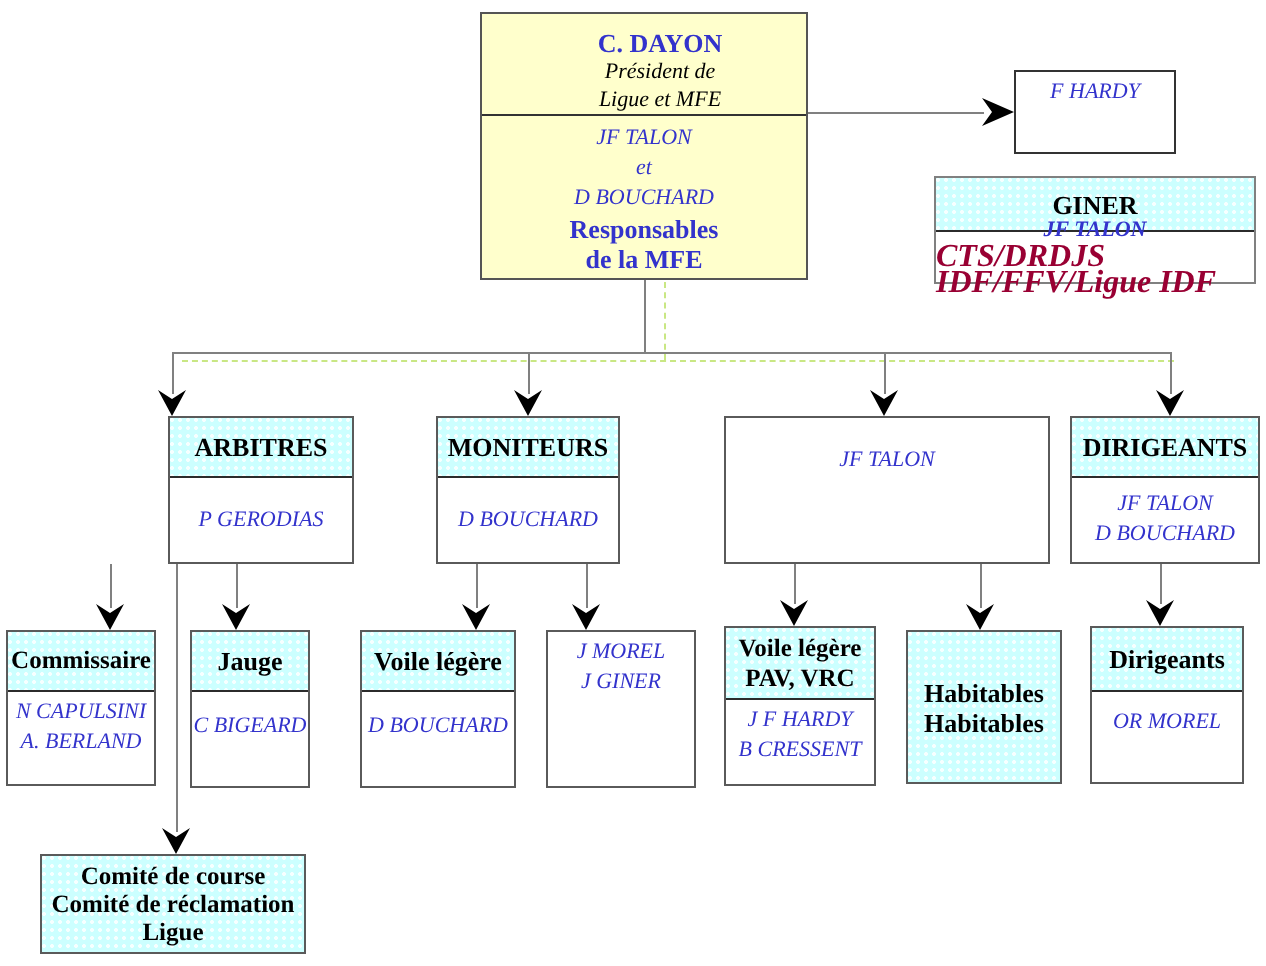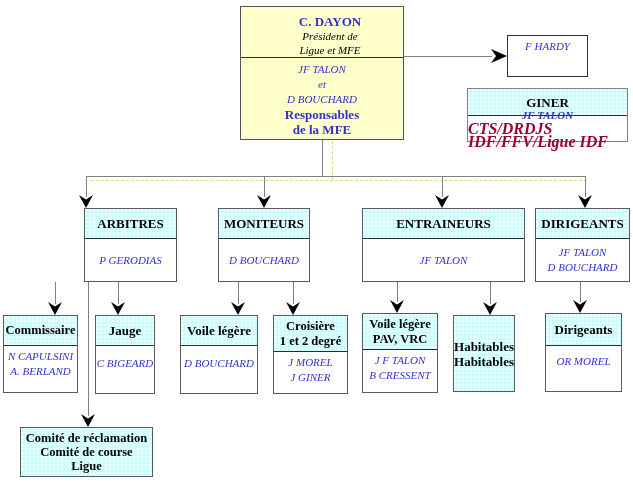--- a/index.html
+++ b/index.html
@@ -139,21 +139,20 @@
     <div class="hd fs13" style="height:30px;">ARBITRES</div>
     <div class="bd fs12" style="height:42px;">P GERODIAS</div>
   </div>
 
   <div class="box" style="left:218px;top:208px;width:92px;height:74px;">
     <div class="hd fs13" style="height:30px;">MONITEURS</div>
     <div class="bd fs12" style="height:42px;">D BOUCHARD</div>
   </div>
 
   <div class="box" style="left:362px;top:208px;width:163px;height:74px;">
-    <div class="hd fs13" style="height:30px;">ENTRAINEURS</div>
     <div class="bd fs12" style="height:42px;">JF TALON</div>
   </div>
 
   <div class="box" style="left:535px;top:208px;width:95px;height:74px;">
     <div class="hd fs13" style="height:30px;">DIRIGEANTS</div>
     <div class="bd fs12" style="height:42px;">
       <div>JF TALON</div>
       <div>D BOUCHARD</div>
     </div>
   </div>
@@ -170,50 +169,46 @@
       <div>A. BERLAND</div>
     </div>
   </div>
 
   <div class="box" style="left:180px;top:315px;width:78px;height:79px;">
     <div class="hd fs13" style="height:30px;">Voile légère</div>
     <div class="bd fs12" style="height:47px;justify-content:flex-start;padding-top:10px;">D BOUCHARD</div>
   </div>
 
   <div class="box" style="left:273px;top:315px;width:75px;height:79px;">
-    <div class="hd" style="height:36px;font-size:12.5px;">
-      <div>Croisière</div>
-      <div>1 et 2 degré</div>
-    </div>
     <div class="bd fs12" style="height:41px;justify-content:flex-start;padding-top:3px;">
       <div>J MOREL</div>
       <div>J GINER</div>
     </div>
   </div>
 
   <div class="box" style="left:362px;top:313px;width:76px;height:80px;">
     <div class="hd" style="height:36px;font-size:12.5px;">
       <div>Voile légère</div>
       <div>PAV, VRC</div>
     </div>
     <div class="bd fs12" style="height:42px;justify-content:flex-start;padding-top:3px;">
-      <div>J F TALON</div>
+      <div>J F HARDY</div>
       <div>B CRESSENT</div>
     </div>
   </div>
 
-  <div class="box cyanfill" style="left:453px;top:315px;width:62px;height:77px;text-align:center;">
+  <div class="box cyanfill" style="left:453px;top:315px;width:78px;height:77px;text-align:center;">
     <div class="fs13">Habitables</div>
     <div class="fs13">Habitables</div>
   </div>
 
   <div class="box" style="left:545px;top:313px;width:77px;height:79px;">
     <div class="hd fs13" style="height:32px;">Dirigeants</div>
     <div class="bd fs12" style="height:45px;justify-content:flex-start;padding-top:8px;">OR  MOREL</div>
   </div>
 
   <div class="box cyanfill" style="left:20px;top:427px;width:133px;height:50px;font-size:12.5px;line-height:14px;">
+    <div>Comité de course</div>
     <div>Comité de réclamation</div>
-    <div>Comité de course</div>
     <div>Ligue</div>
   </div>
 
 </div>
 
 </body></html>

